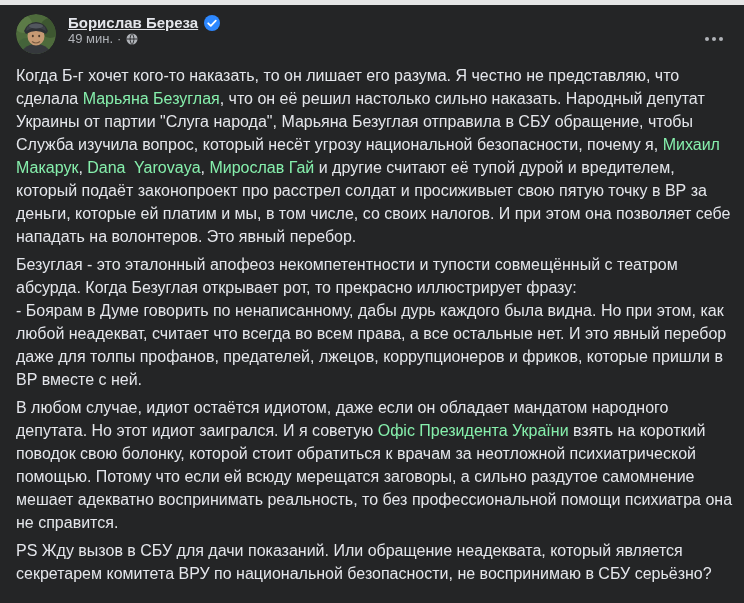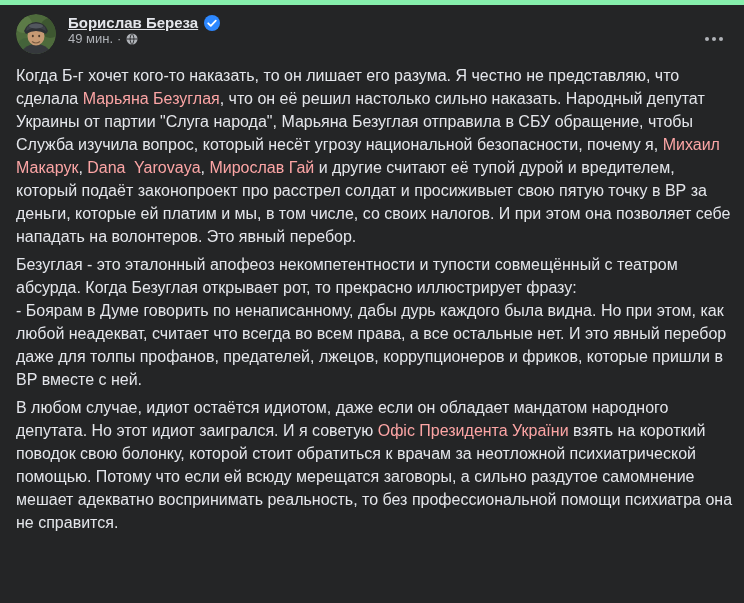--- a/index.html
+++ b/index.html
@@ -5,21 +5,21 @@
   * { margin: 0; padding: 0; box-sizing: border-box; }
   html, body { background: #18191a; }
   body {
     width: 744px; height: 603px;
     font-family: "Liberation Sans", "DejaVu Sans", sans-serif;
     overflow: hidden;
   }
   .card {
     width: 744px; height: 603px;
     background: #242526;
-    border-top: 5px solid #86efac;
+    border-top: 5px solid #e5e5e5;
     color: #e4e6eb;
     overflow: hidden;
   }
   .header {
     display: flex;
     align-items: flex-start;
     padding: 9px 16px 0 16px;
     position: relative;
   }
   .avatar {
@@ -67,21 +67,21 @@
     font-size: 16px;
     line-height: 23px;
     color: #e4e6eb;
   }
   .para {
     margin-bottom: 5px;
     white-space: pre-wrap;
   }
   .para:last-child { margin-bottom: 0; }
   .plink {
-    color: #fca5a5;
+    color: #86efac;
     text-decoration: none;
     cursor: pointer;
   }
 </style>
 </head>
 <body>
 
 <div class="card">
 
   <div class="header">
@@ -137,15 +137,16 @@
       <i></i>
       <i></i>
     </div>
   </div>
 
   <div class="post-body">
       <p class="para"><span>Когда Б-г хочет кого-то наказать, то он лишает его разума. Я честно не представляю, что сделала </span><a class="plink">Марьяна Безуглая</a><span>, что он её решил настолько сильно наказать. Народный депутат Украины от партии "Слуга народа", Марьяна Безуглая отправила в СБУ обращение, чтобы Служба изучила вопрос, который несёт угрозу национальной безопасности, почему я, </span><a class="plink">Михаил Макарук</a><span>, </span><a class="plink">Dana  Yarovaya</a><span>, </span><a class="plink">Мирослав Гай</a><span> и другие считают её тупой дурой и вредителем, который подаёт законопроект про расстрел солдат и просиживыет свою пятую точку в ВР за деньги, которые ей платим и мы, в том числе, со своих налогов. И при этом она позволяет себе нападать на волонтеров. Это явный перебор.</span></p>
       <p class="para"><span>Безуглая - это эталонный апофеоз некомпетентности и тупости совмещённый с театром абсурда. Когда Безуглая открывает рот, то прекрасно иллюстрирует фразу:
 - Боярам в Думе говорить по ненаписанному, дабы дурь каждого была видна. Но при этом, как любой неадекват, считает что всегда во всем права, а все остальные нет. И это явный перебор даже для толпы профанов, предателей, лжецов, коррупционеров и фриков, которые пришли в ВР вместе с ней.</span></p>
       <p class="para"><span>В любом случае, идиот остаётся идиотом, даже если он обладает мандатом народного депутата. Но этот идиот заигрался. И я советую </span><a class="plink">Офіс Президента України</a><span> взять на короткий поводок свою болонку, которой стоит обратиться к врачам за неотложной психиатрической помощью. Потому что если ей всюду мерещатся заговоры, а сильно раздутое самомнение мешает адекватно воспринимать реальность, то без профессиональной помощи психиатра она не справится.</span></p>
+      <p class="para"><span>PS Жду вызов в СБУ для дачи показаний. Или обращение неадеквата, который является секретарем комитета ВРУ по национальной безопасности, не воспринимаю в СБУ серьёзно?</span></p>
     </div>
 
 </div>
 
 </body></html>

